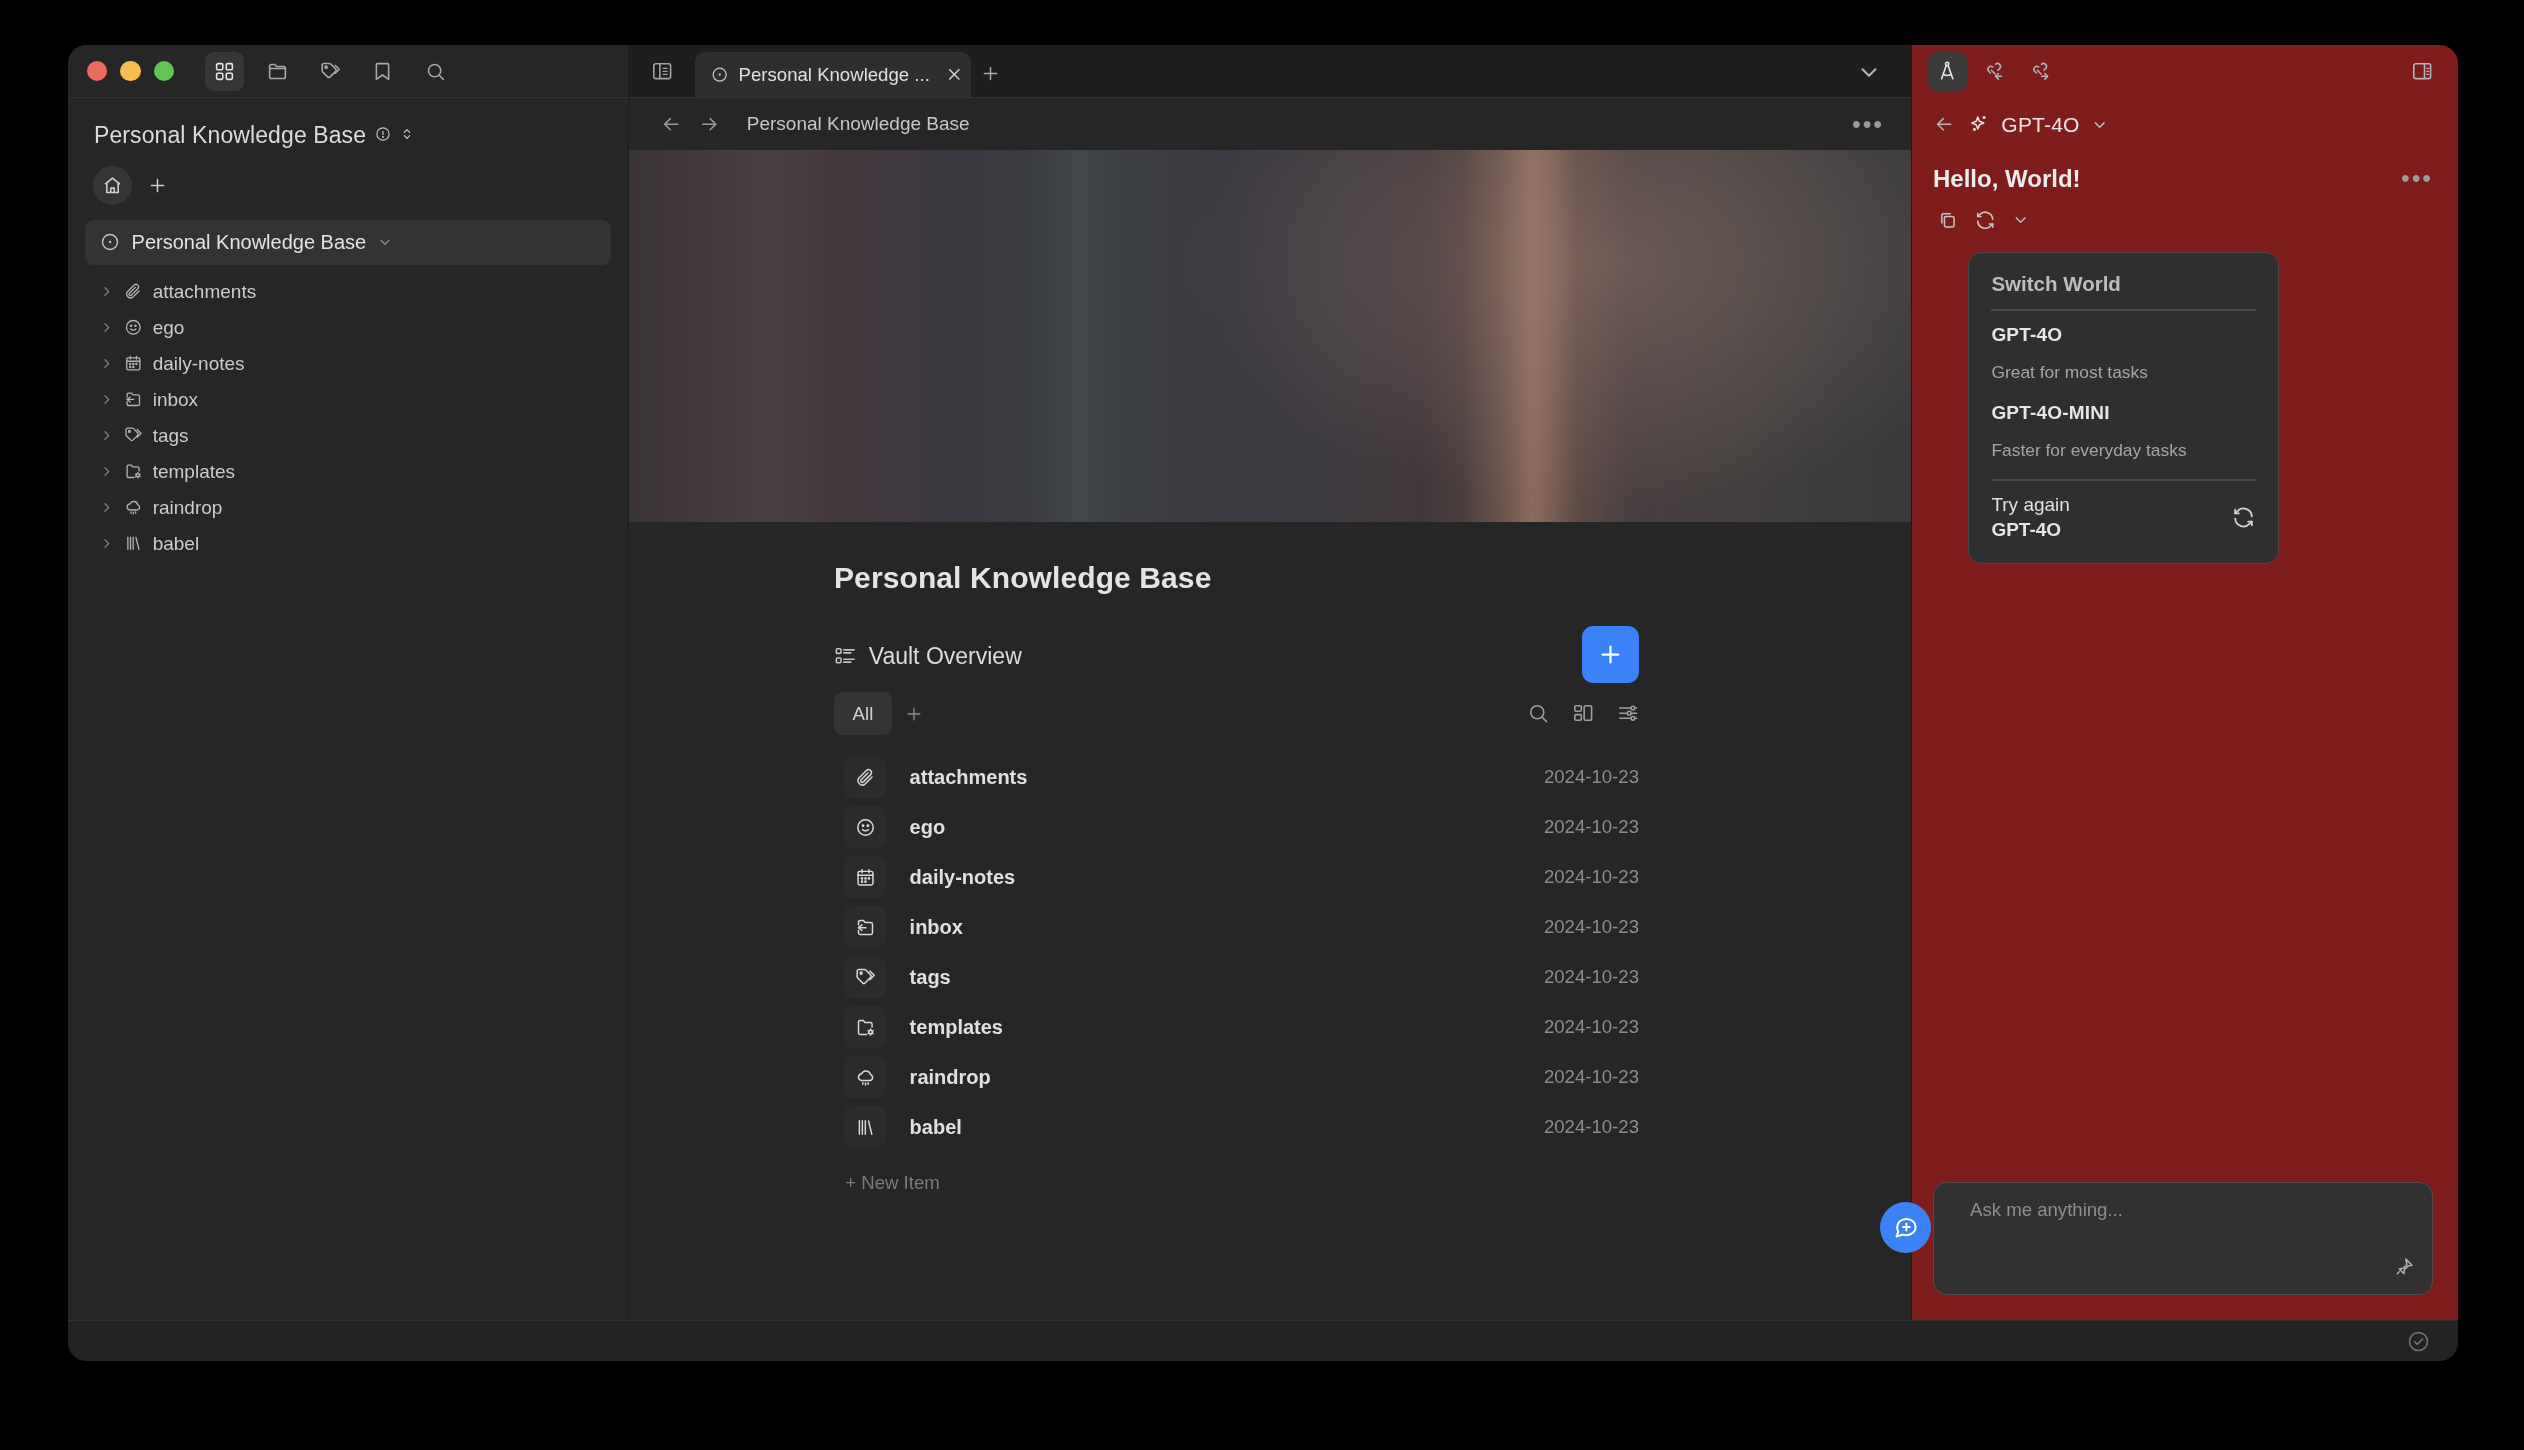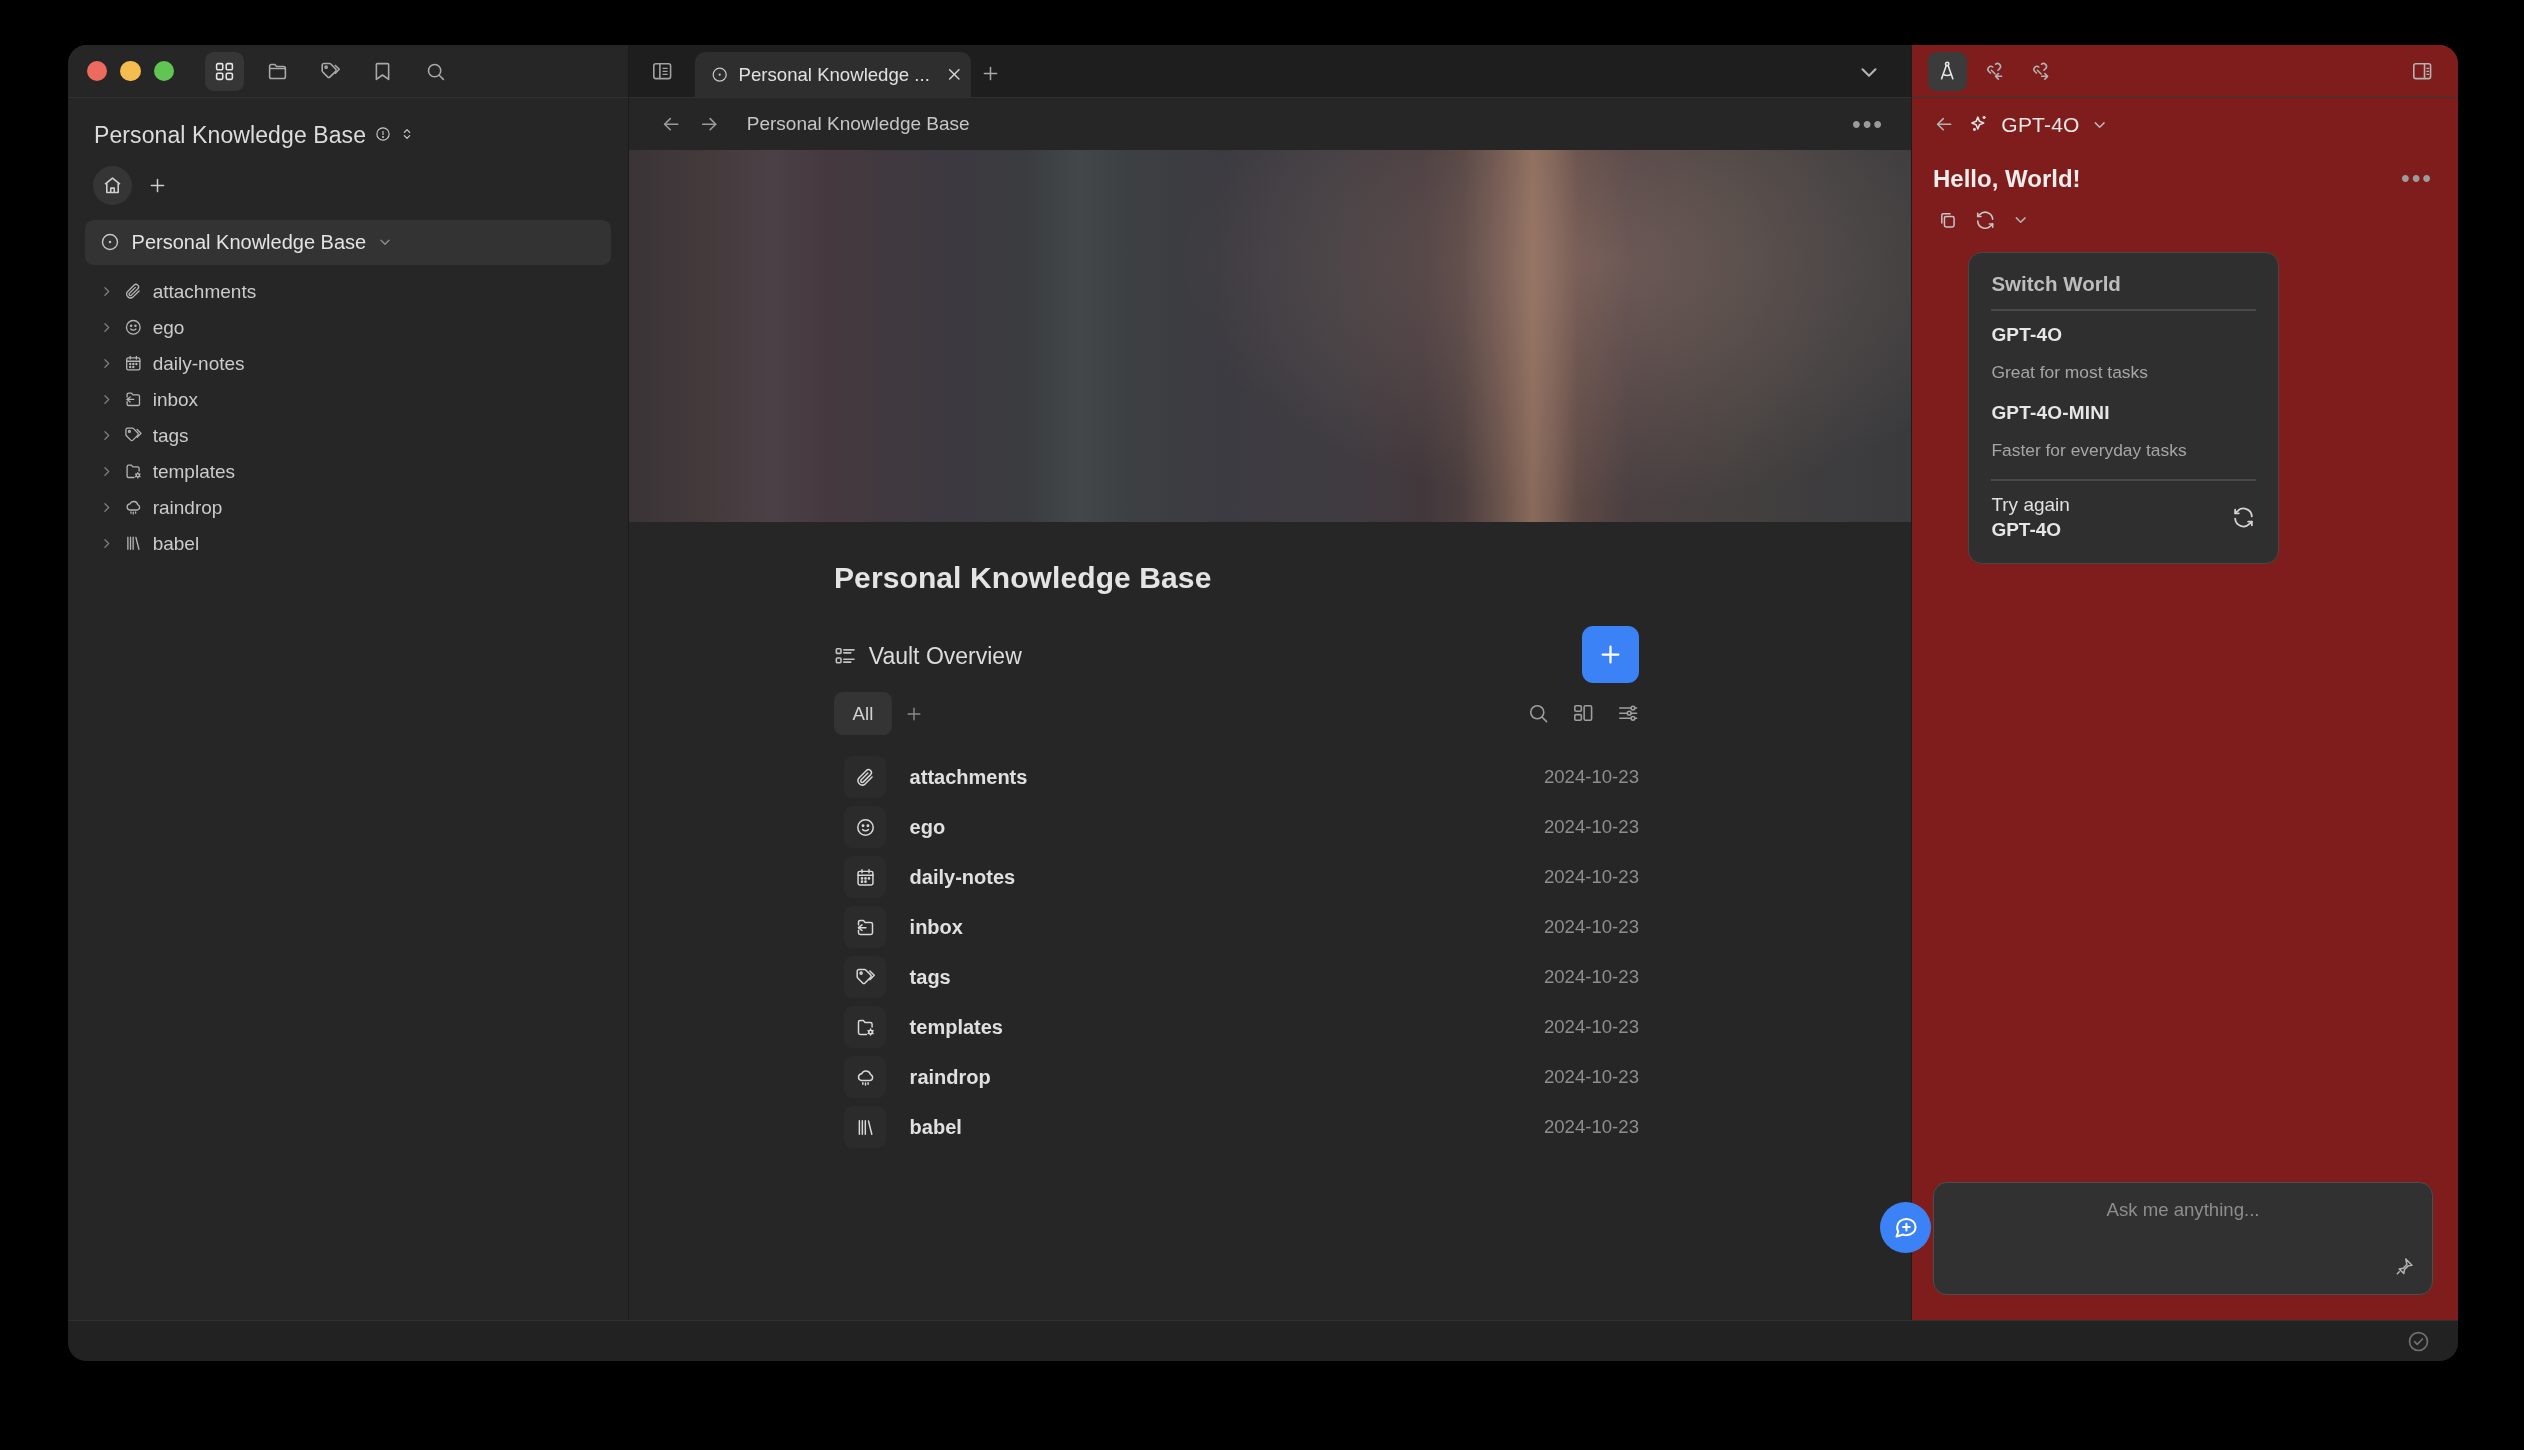--- a/index.html
+++ b/index.html
@@ -329,23 +329,22 @@
     display:flex; align-items:center; justify-content:center;
     color: #fff;
   }
   #composer-fab svg { width: 27px; height: 27px; }
   #composer {
     flex: 1;
     height: 113px;
     border: 1.2px solid #4d4d4d;
     border-radius: 13.7px;
     background: #313131;
-    padding: 16px 24px;
+    padding: 16px 36px;
     position: relative;
-    text-align: center;
   }
   #composer-placeholder { font-size: 18.6px; color: #8d8d8d; }
   #composer-pin { position:absolute; right: 17.4px; bottom: 17.4px; width: 21px; height: 21px; color: #b5b5b5; }
 
   
   #statusbar {
     height: 41px;
     background: #222222;
     border-top: 1.2px solid #303030;
     display: flex; align-items: center; justify-content: flex-end;
@@ -721,20 +720,21 @@
                 <span class="fi-wrap">
                   <svg viewBox="0 0 24 24" fill="none" stroke="currentColor" stroke-width="1.7" stroke-linecap="round" stroke-linejoin="round">
                     <path d="M5 4.2v15.6M8.4 4.2v15.6M11.8 4.2v15.6M15.4 4.5l3.8 15.2"></path>
                   </svg>
                 </span>
                 <span class="fname">babel</span>
                 <span class="fdate">2024-10-23</span>
               </div>
             </div>
 
+          <div id="new-item">+ New Item</div>
         </div>
       </div>
     </div>
 
     <div id="rightpanel">
 
       <div id="rp-toolbar">
         <div class="rp-ic active">
           <svg viewBox="0 0 24 24" fill="none" stroke="currentColor" stroke-width="1.7" stroke-linecap="round" stroke-linejoin="round">
               <circle cx="12" cy="4.2" r="1.8"></circle>

